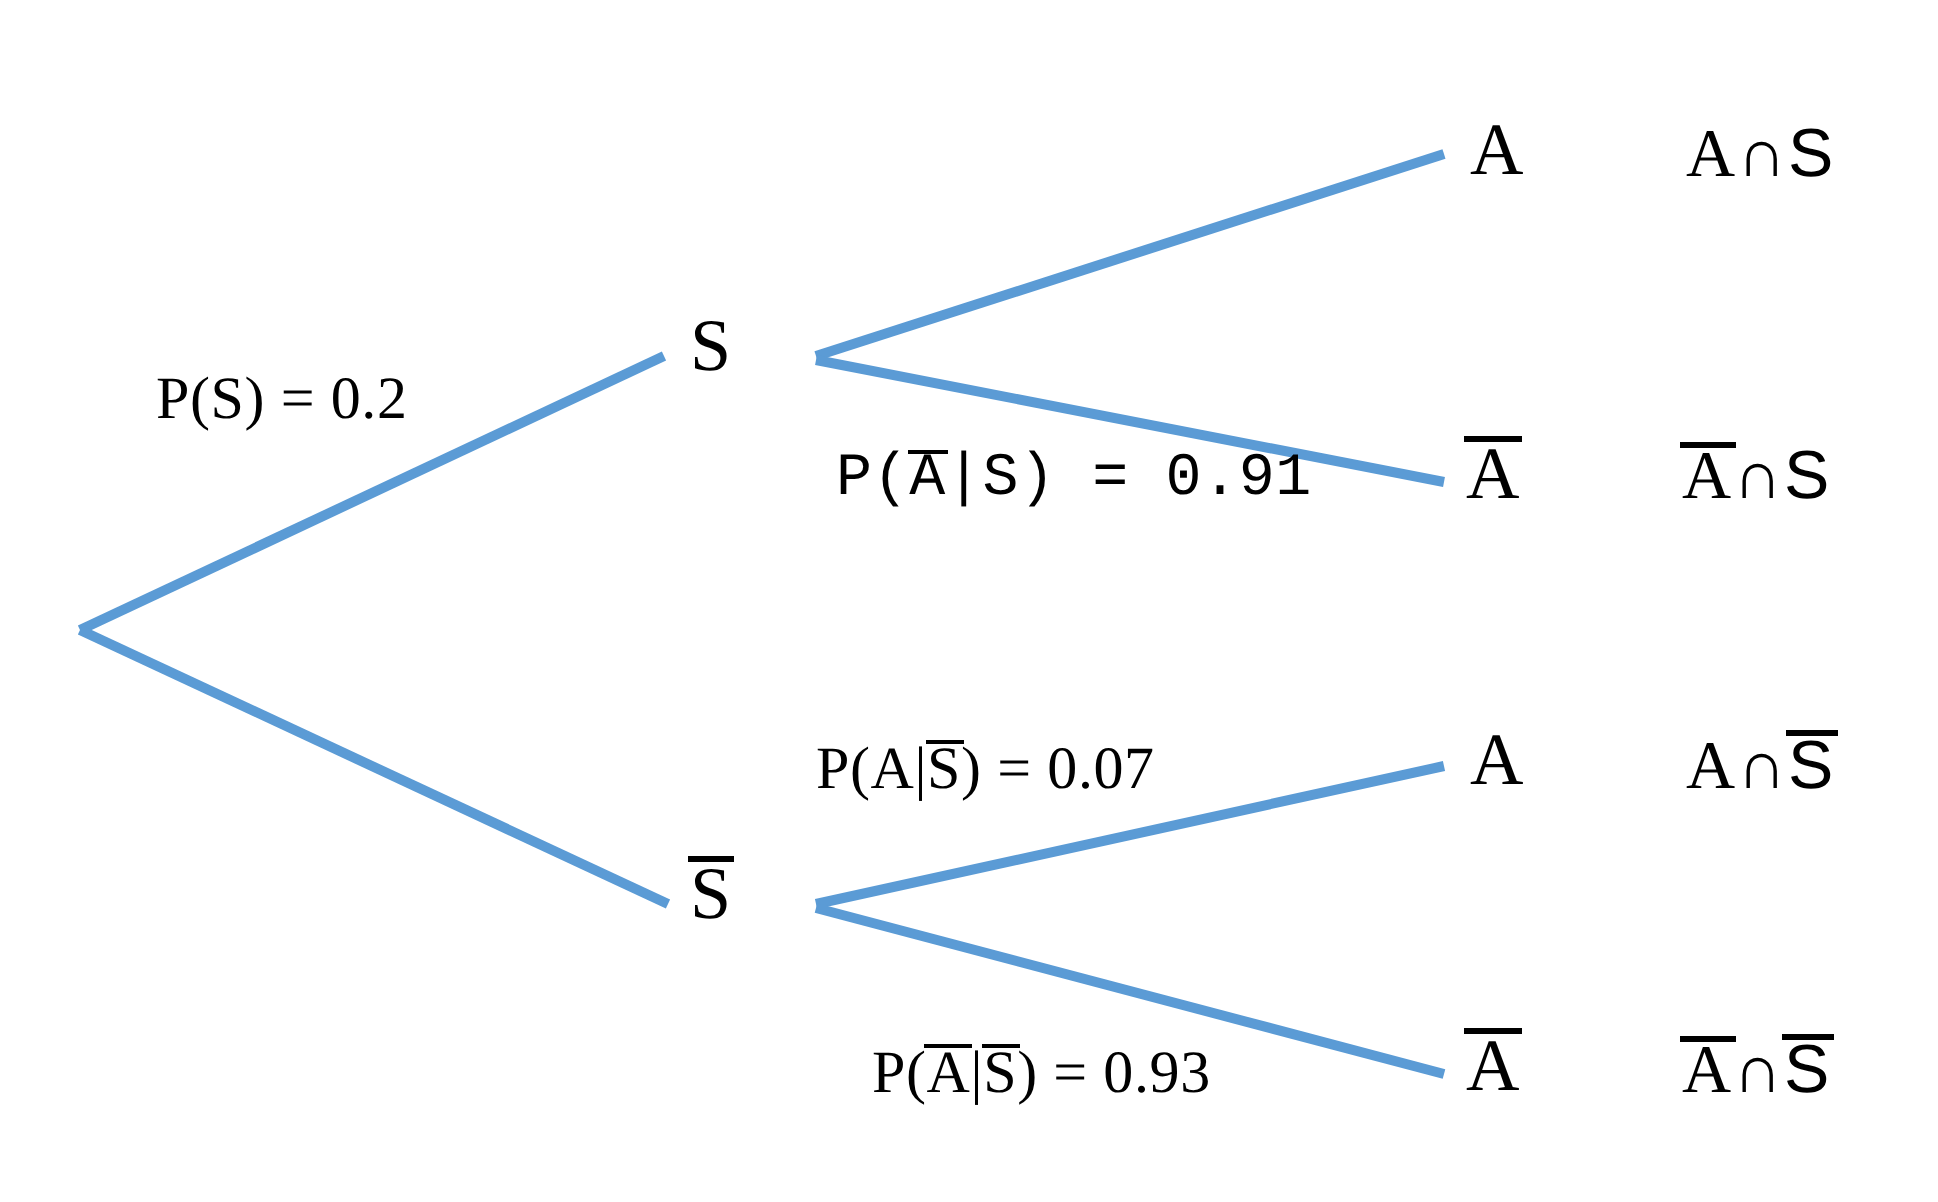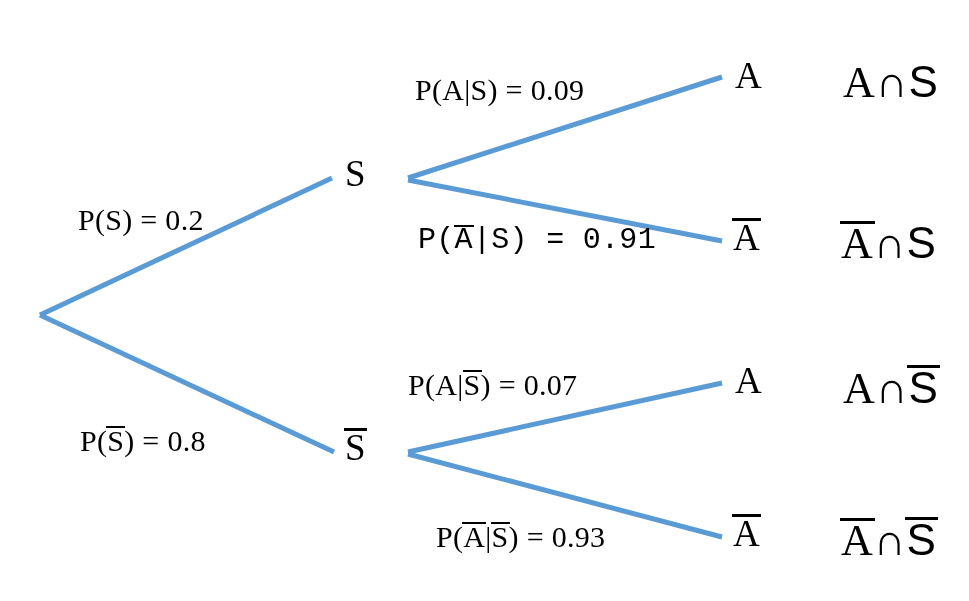--- a/index.html
+++ b/index.html
@@ -36,21 +36,21 @@
     letter-spacing: 0.3px;
   }
   
   .node {
     font-family: "Liberation Serif", "DejaVu Serif", serif;
     font-size: 37px;
   }
   
   .outcome {
     font-family: "Liberation Sans", "DejaVu Sans", sans-serif;
-    font-size: 44px;
+    font-size: 34px;
     letter-spacing: 1px;
   }
   .outcome .ser {
     font-family: "Liberation Serif", "DejaVu Serif", serif;
   }
   
   .ovl {
     position: relative;
     display: inline-block;
     padding-top: 1px;
@@ -77,27 +77,23 @@
     <g stroke="#5B9BD5" stroke-width="5" fill="none" stroke-linecap="butt">
       <line x1="40" y1="315" x2="332" y2="178"></line>
       <line x1="40" y1="315" x2="334" y2="452"></line>
       <line x1="408" y1="178" x2="722" y2="77"></line>
       <line x1="408" y1="180" x2="722" y2="241"></line>
       <line x1="408" y1="452" x2="722" y2="383"></line>
       <line x1="408" y1="454" x2="722" y2="537"></line>
     </g>
   </svg>
 
-  <div class="lbl prob" style="left:78px; top:185px;margin-top:20px;">P(S) = 0.2</div>
+  <div class="lbl prob" style="left:78px; top:185px;">P(S) = 0.2</div>
 
-  <div class="lbl prob" style="left:80px; top:425px;">
-    <span>P(</span><span class="ovl">S</span><span>) = 0.8</span>
-  </div>
 
-  <div class="lbl prob" style="left:415px; top:75px;">P(A|S) = 0.09</div>
 
   <div class="lbl prob" style="left:418px; top:224px;font-family:Liberation Mono, monospace;">
     <span>P(</span><span class="ovl">A</span><span>|S) = 0.91</span>
   </div>
 
   <div class="lbl prob" style="left:408px; top:369px;">
     <span>P(A|</span><span class="ovl">S</span><span>) = 0.07</span>
   </div>
 
   <div class="lbl prob" style="left:436px; top:521px;">

